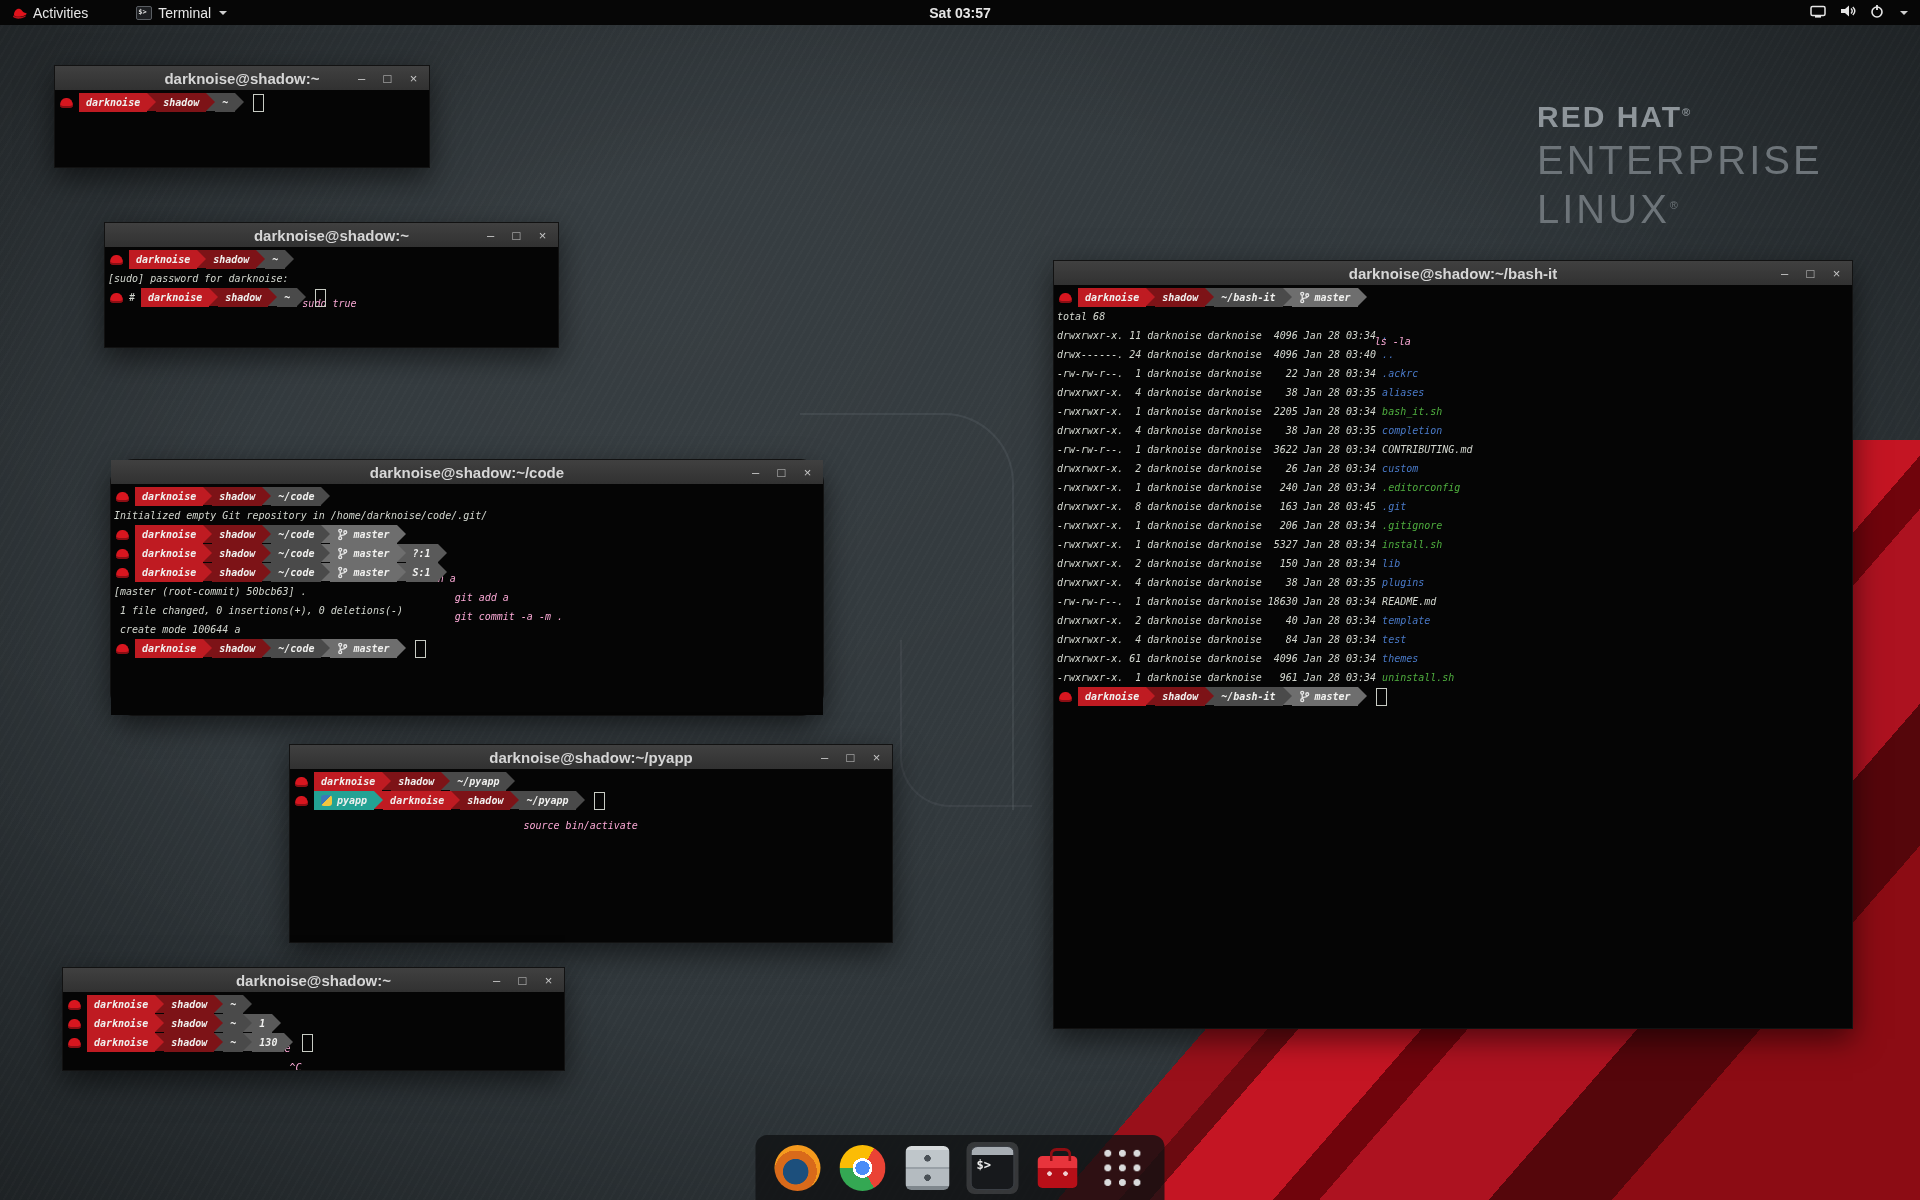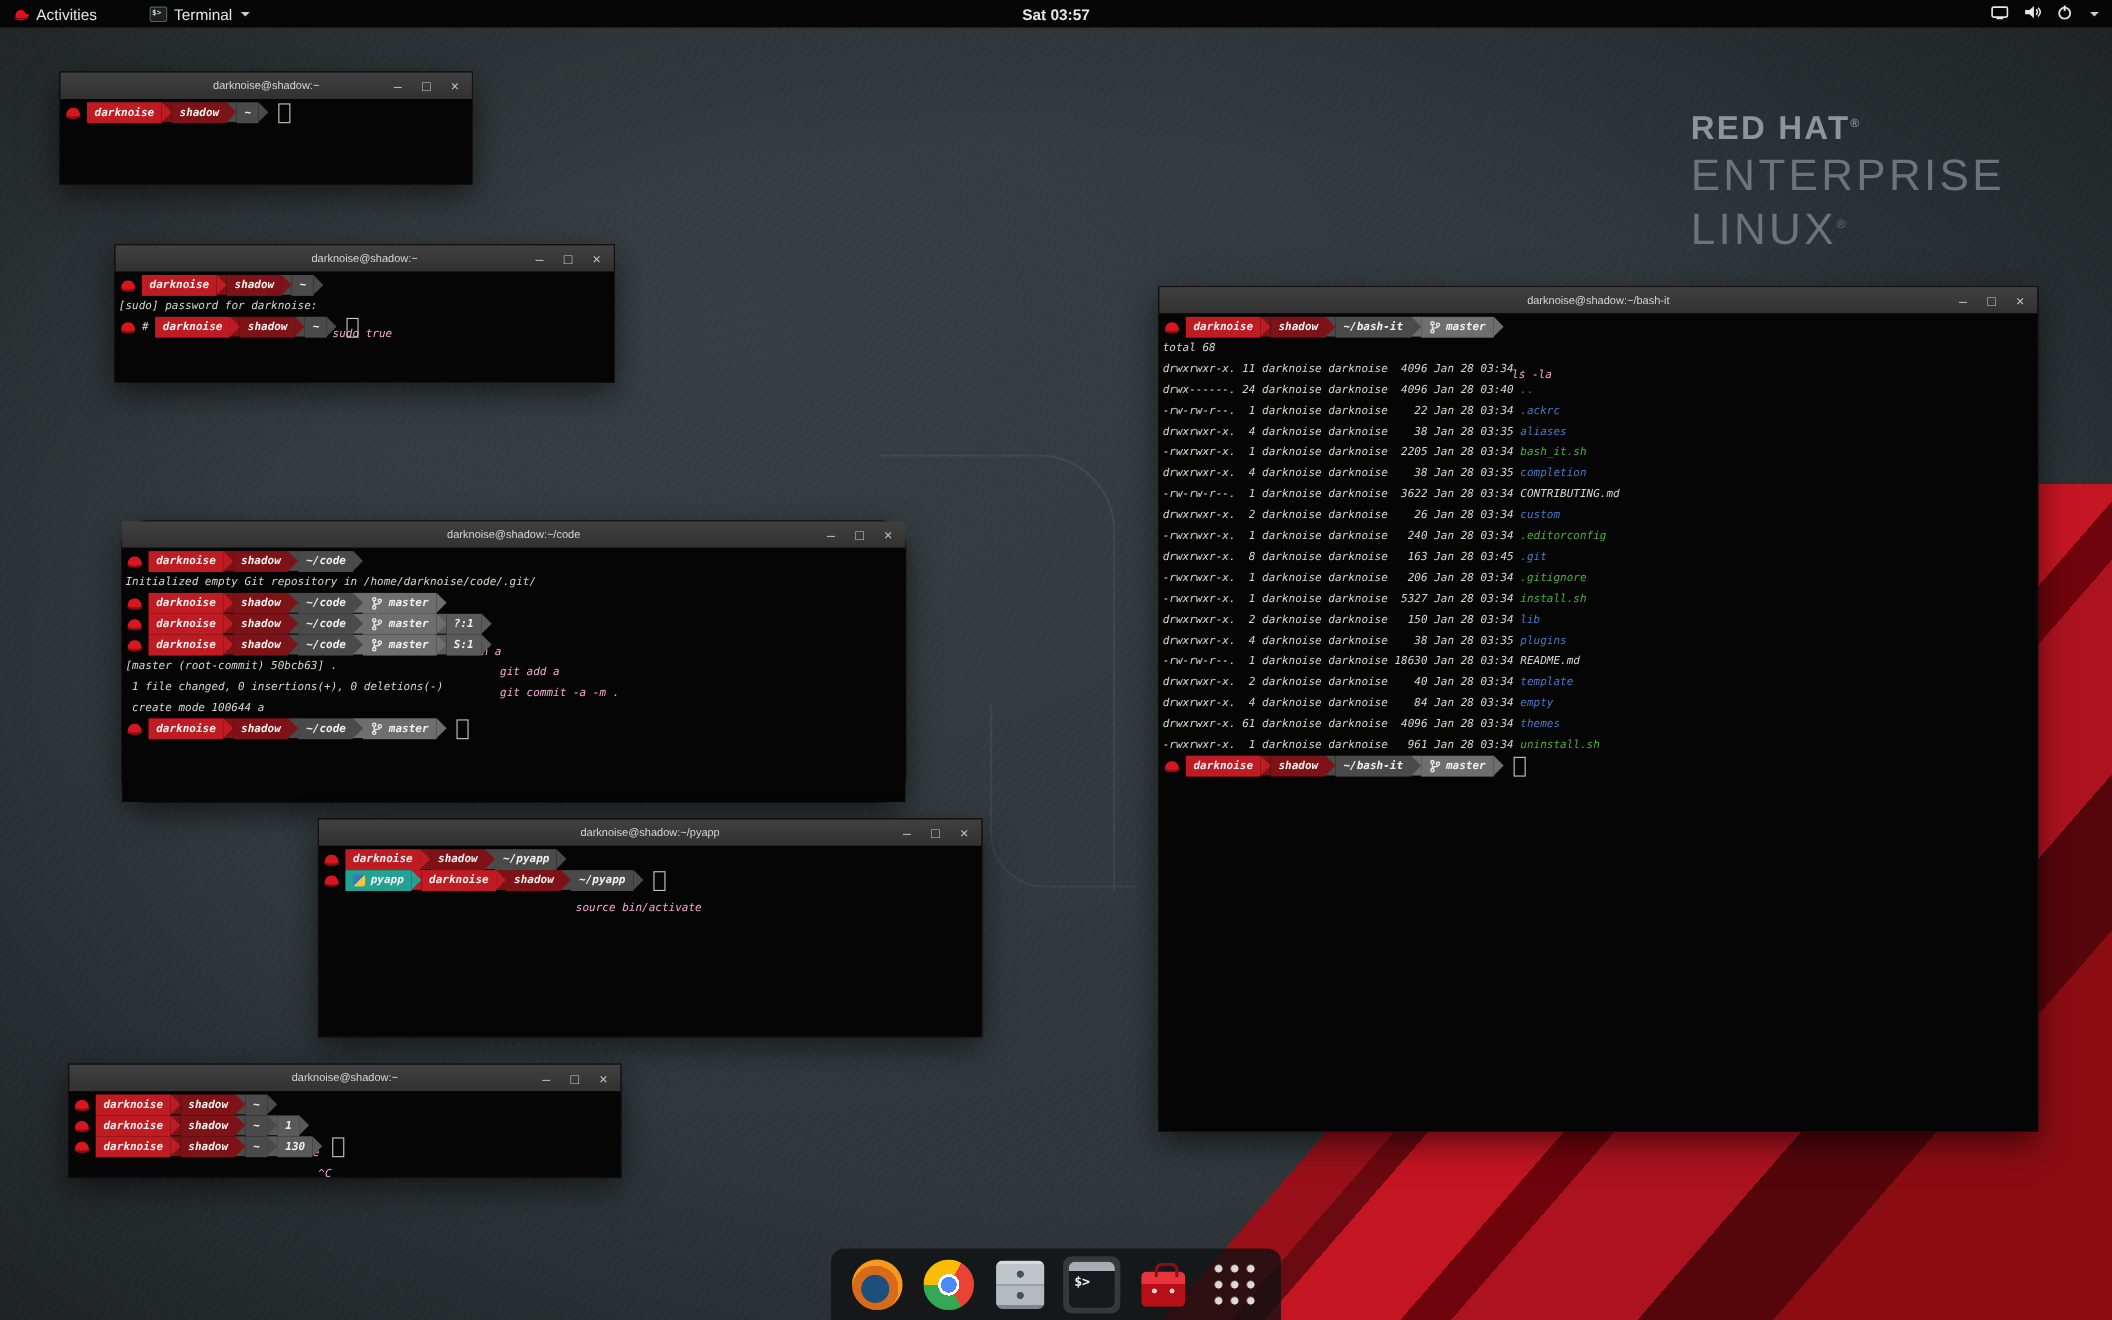--- a/index.html
+++ b/index.html
@@ -45,21 +45,21 @@
     padding:1px 0 0 1px;box-sizing:border-box;}
   .caret{width:0;height:0;border-left:4px solid transparent;border-right:4px solid transparent;
     border-top:4px solid #cfcfcf;margin-left:2px;}
   .tb-clock{position:absolute;left:50%;transform:translateX(-50%);font-weight:bold;font-size:14px;}
   .tb-right{margin-left:auto;display:flex;align-items:center;gap:14px;padding-right:12px;height:100%;}
   
   .window{position:absolute;background:#050505;border:1px solid #121212;
     box-shadow:0 10px 28px rgba(0,0,0,0.55);}
   .titlebar{height:24px;background:linear-gradient(#404040,#313131);border-bottom:1px solid #1f1f1f;
     display:flex;align-items:center;justify-content:center;position:relative;}
-  .title{font-size:10px;font-weight:normal;color:#d6d6d6;}
+  .title{font-size:15px;font-weight:bold;color:#d6d6d6;}
   .controls{position:absolute;right:9px;top:0;bottom:0;display:flex;align-items:center;gap:13px;}
   .wbtn{color:#c6c6c6;font-size:13px;line-height:1;width:13px;text-align:center;cursor:default;}
   .tbody{position:absolute;top:24px;left:0;right:0;bottom:0;background:#050505;overflow:hidden;
     padding:3px 2px 0 3px;font-family:"DejaVu Sans Mono",monospace;font-size:10px;color:#d3d7cf;font-style:italic;}
   
   .tline{display:flex;align-items:stretch;height:19px;}
   .txt{white-space:pre;line-height:19px;flex:none;}
   .fg{color:#d3d7cf;}
   .blue{color:#4a7ac8;}
   .green{color:#4fae3f;}
@@ -209,21 +209,21 @@
         <span class="arrow" style="border-left-color: rgb(191, 27, 34); background: rgb(125, 19, 23);"></span>
         <span class="seg" style="background: rgb(125, 19, 23);">shadow</span>
         <span class="arrow" style="border-left-color: rgb(125, 19, 23); background: rgb(74, 74, 74);"></span>
         <span class="seg" style="background: rgb(74, 74, 74);">~</span>
         <span class="arrow" style="border-left-color: rgb(74, 74, 74);"></span>
         <span class="cursor"></span>
       </div>
     </div>
 </div>
 
-<div class="window" style="left:110px;top:473px;width:712px;height:255px;border-radius:24px;">
+<div class="window" style="left:110px;top:459px;width:712px;height:255px;border-radius:24px;">
   <div class="titlebar">
     <span class="title">darknoise@shadow:~/code</span>
     <span class="controls">
       <span class="wbtn">–</span>
       <span class="wbtn">□</span>
       <span class="wbtn">×</span>
     </span>
   </div>
   <div class="tbody">
       <div class="tline">
@@ -504,21 +504,21 @@
       <div class="tline">
         <span class="txt fg">-rw-rw-r--.  1 darknoise darknoise 18630 Jan 28 03:34 </span>
         <span class="txt fg">README.md</span>
       </div>
       <div class="tline">
         <span class="txt fg">drwxrwxr-x.  2 darknoise darknoise    40 Jan 28 03:34 </span>
         <span class="txt blue">template</span>
       </div>
       <div class="tline">
         <span class="txt fg">drwxrwxr-x.  4 darknoise darknoise    84 Jan 28 03:34 </span>
-        <span class="txt blue">empty</span>
+        <span class="txt blue">test</span>
       </div>
       <div class="tline">
         <span class="txt fg">drwxrwxr-x. 61 darknoise darknoise  4096 Jan 28 03:34 </span>
         <span class="txt blue">themes</span>
       </div>
       <div class="tline">
         <span class="txt fg">-rwxrwxr-x.  1 darknoise darknoise   961 Jan 28 03:34 </span>
         <span class="txt green">uninstall.sh</span>
       </div>
       <div class="tline">

